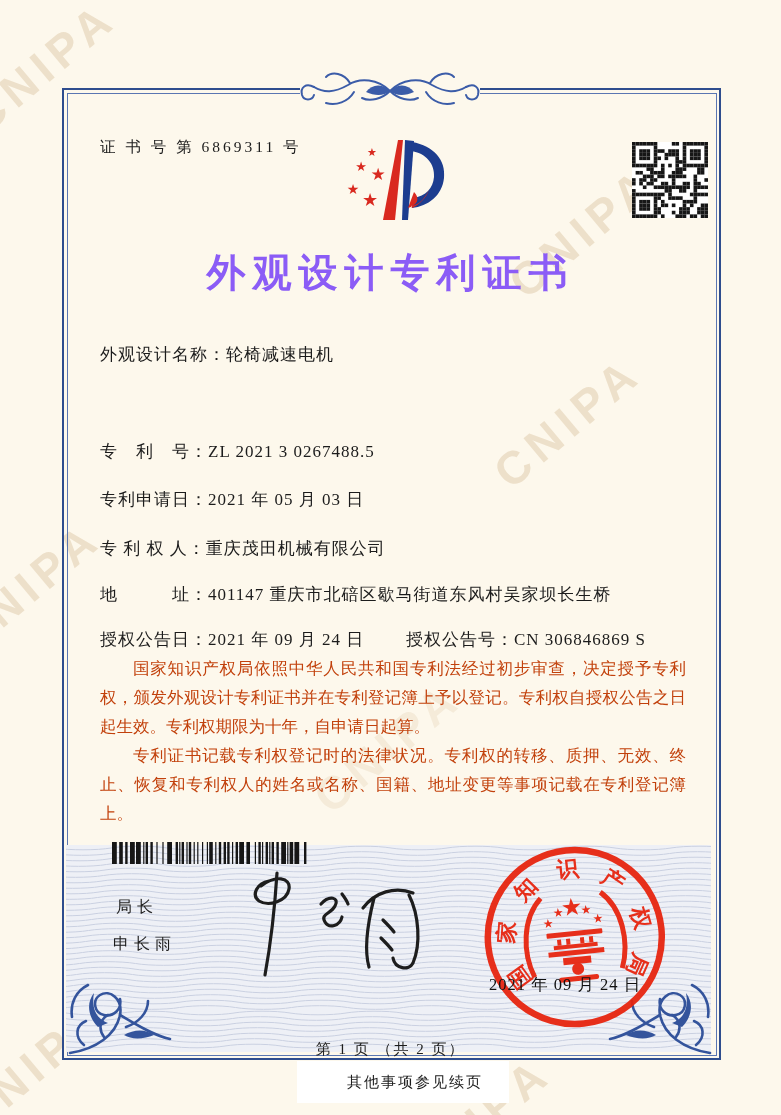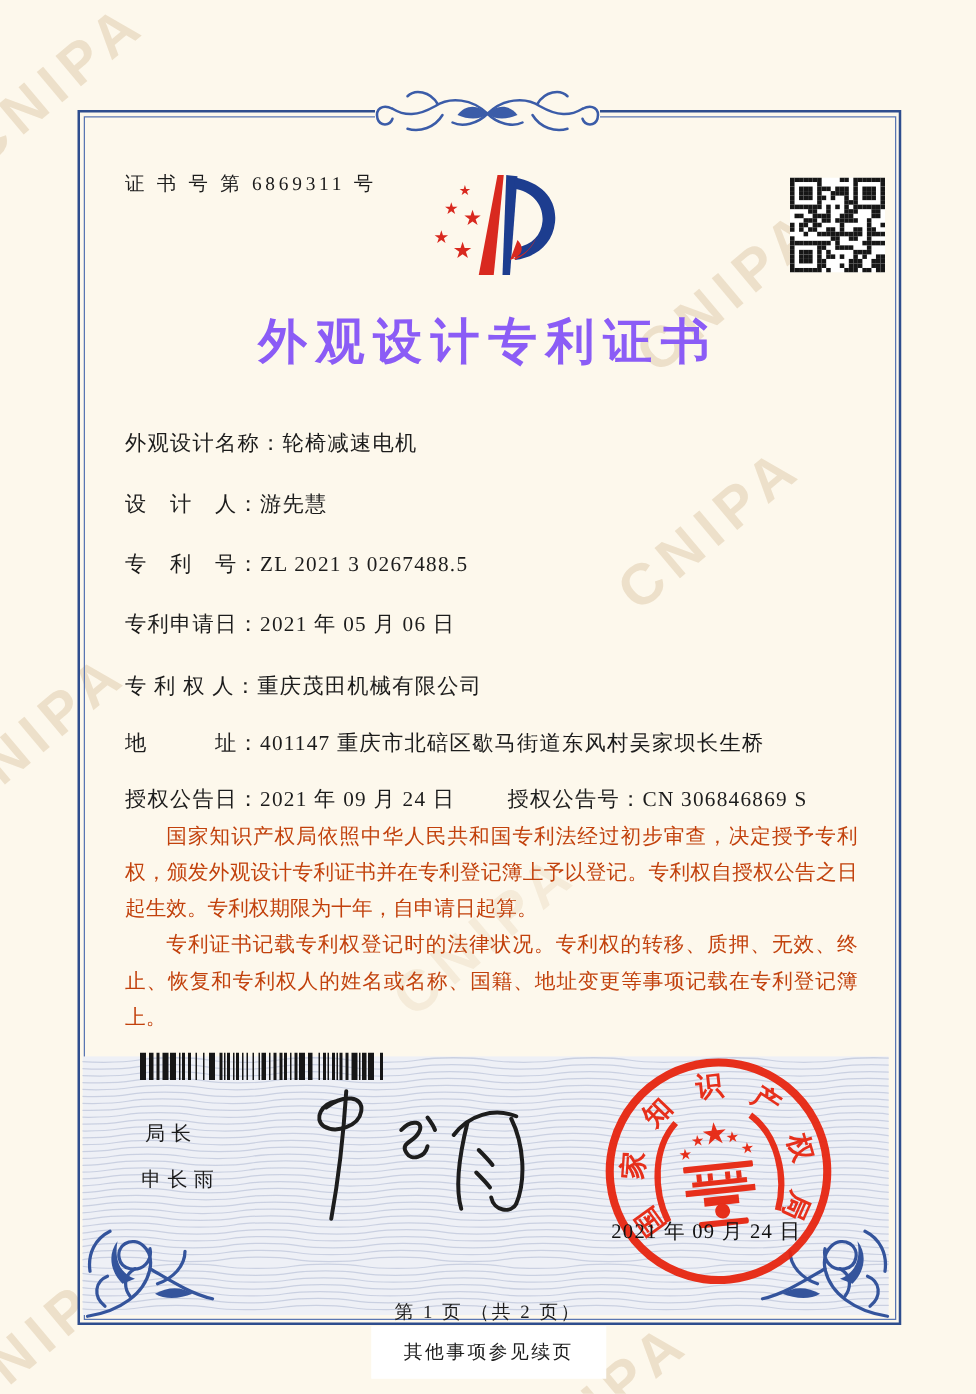--- a/index.html
+++ b/index.html
@@ -54,21 +54,21 @@
   #signature{left:225px;top:870px;z-index:3;}
   
   #seal{left:477px;top:843px;z-index:3;opacity:0.94;transform:rotate(-6deg);}
   .seal-date{left:489px;top:974px;width:175px;font-size:16.5px;letter-spacing:1px;
     color:#111;z-index:4;white-space:nowrap;}
   
   .pagefooter{left:0;right:0;top:1040px;text-align:center;font-size:15px;
     letter-spacing:2px;z-index:3;}
   .contnote{
     left:297px;top:1061px;width:188px;height:42px;background:#ffffff;
-    text-align:center;line-height:42px;font-size:15px;letter-spacing:2px;z-index:3;
+    text-align:center;line-height:42px;font-size:15px;letter-spacing:2px;z-index:3;padding-left:24px;
   }
   
   #topornament{left:290px;top:62px;z-index:2;}
   .flourish{z-index:2;}
   #flourishL{left:64px;top:957px;}
   #flourishR{left:604px;top:957px;transform:scaleX(-1);}
 </style>
 </head>
 <body>
 
@@ -439,23 +439,22 @@
       <rect x="61.52" y="72.38" width="3.62" height="3.62"></rect>
       <rect x="68.76" y="72.38" width="3.62" height="3.62"></rect>
       <rect x="72.38" y="72.38" width="3.62" height="3.62"></rect>
     </g>
   </svg>
 
 <div class="abs title">外观设计专利证书</div>
 
 <div class="abs fields">
   <div class="frow f0"><span>外观设计名称：</span><span>轮椅减速电机</span></div>
-  <div class="frow f1"><span>设　计　人：</span><span>游先慧</span></div>
   <div class="frow f2"><span>专　利　号：</span><span>ZL 2021 3 0267488.5</span></div>
-  <div class="frow f3"><span>专利申请日：</span><span>2021 年 05 月 06 日</span></div>
+  <div class="frow f3"><span>专利申请日：</span><span>2021 年 05 月 03 日</span></div>
   <div class="frow f4"><span>专 利 权 人：</span><span>重庆茂田机械有限公司</span></div>
   <div class="frow f5"><span>地　　　址：</span><span>401147 重庆市北碚区歇马街道东风村吴家坝长生桥</span></div>
   <div class="frow f6"><span>授权公告日：</span><span>2021 年 09 月 24 日</span></div>
   <div class="frow f7"><span>授权公告号：</span><span>CN 306846869 S</span></div>
 </div>
 
 <div class="abs bodytext">
   <p>国家知识产权局依照中华人民共和国专利法经过初步审查，决定授予专利权，颁发外观设计专利证书并在专利登记簿上予以登记。专利权自授权公告之日起生效。专利权期限为十年，自申请日起算。</p>
   <p>专利证书记载专利权登记时的法律状况。专利权的转移、质押、无效、终止、恢复和专利权人的姓名或名称、国籍、地址变更等事项记载在专利登记簿上。</p>
 </div>

